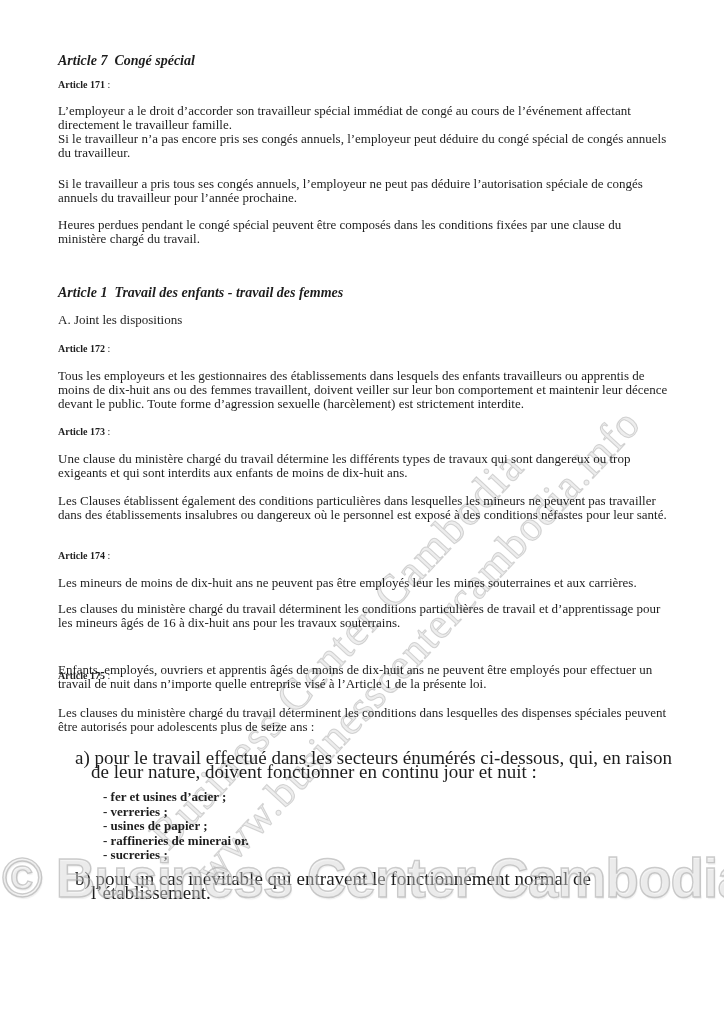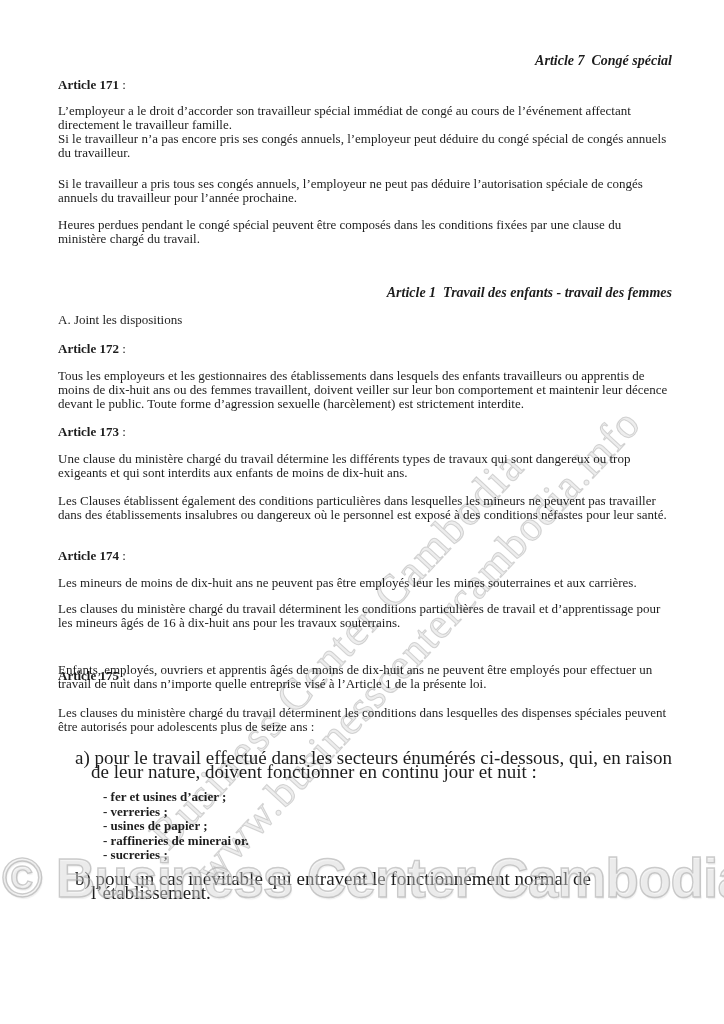--- a/index.html
+++ b/index.html
@@ -9,31 +9,31 @@
     height: 1024px;
     background: #ffffff;
     overflow: hidden;
     font-family: "Liberation Serif", serif;
     color: #1d1d1d;
   }
   .h-center {
     position: absolute;
     left: 58px;
     width: 614px;
-    text-align: right;
+    text-align: left;
     font-weight: bold;
     font-style: italic;
     font-size: 14px;
     line-height: 15px;
     white-space: pre-wrap;
   }
   .art {
     position: absolute;
     left: 58px;
-    font-size: 13px;
+    font-size: 10px;
     line-height: 14px;
   }
   .art .b { font-weight: bold; }
   .para {
     position: absolute;
     left: 58px;
     width: 614px;
     font-size: 13px;
     line-height: 14px;
   }

